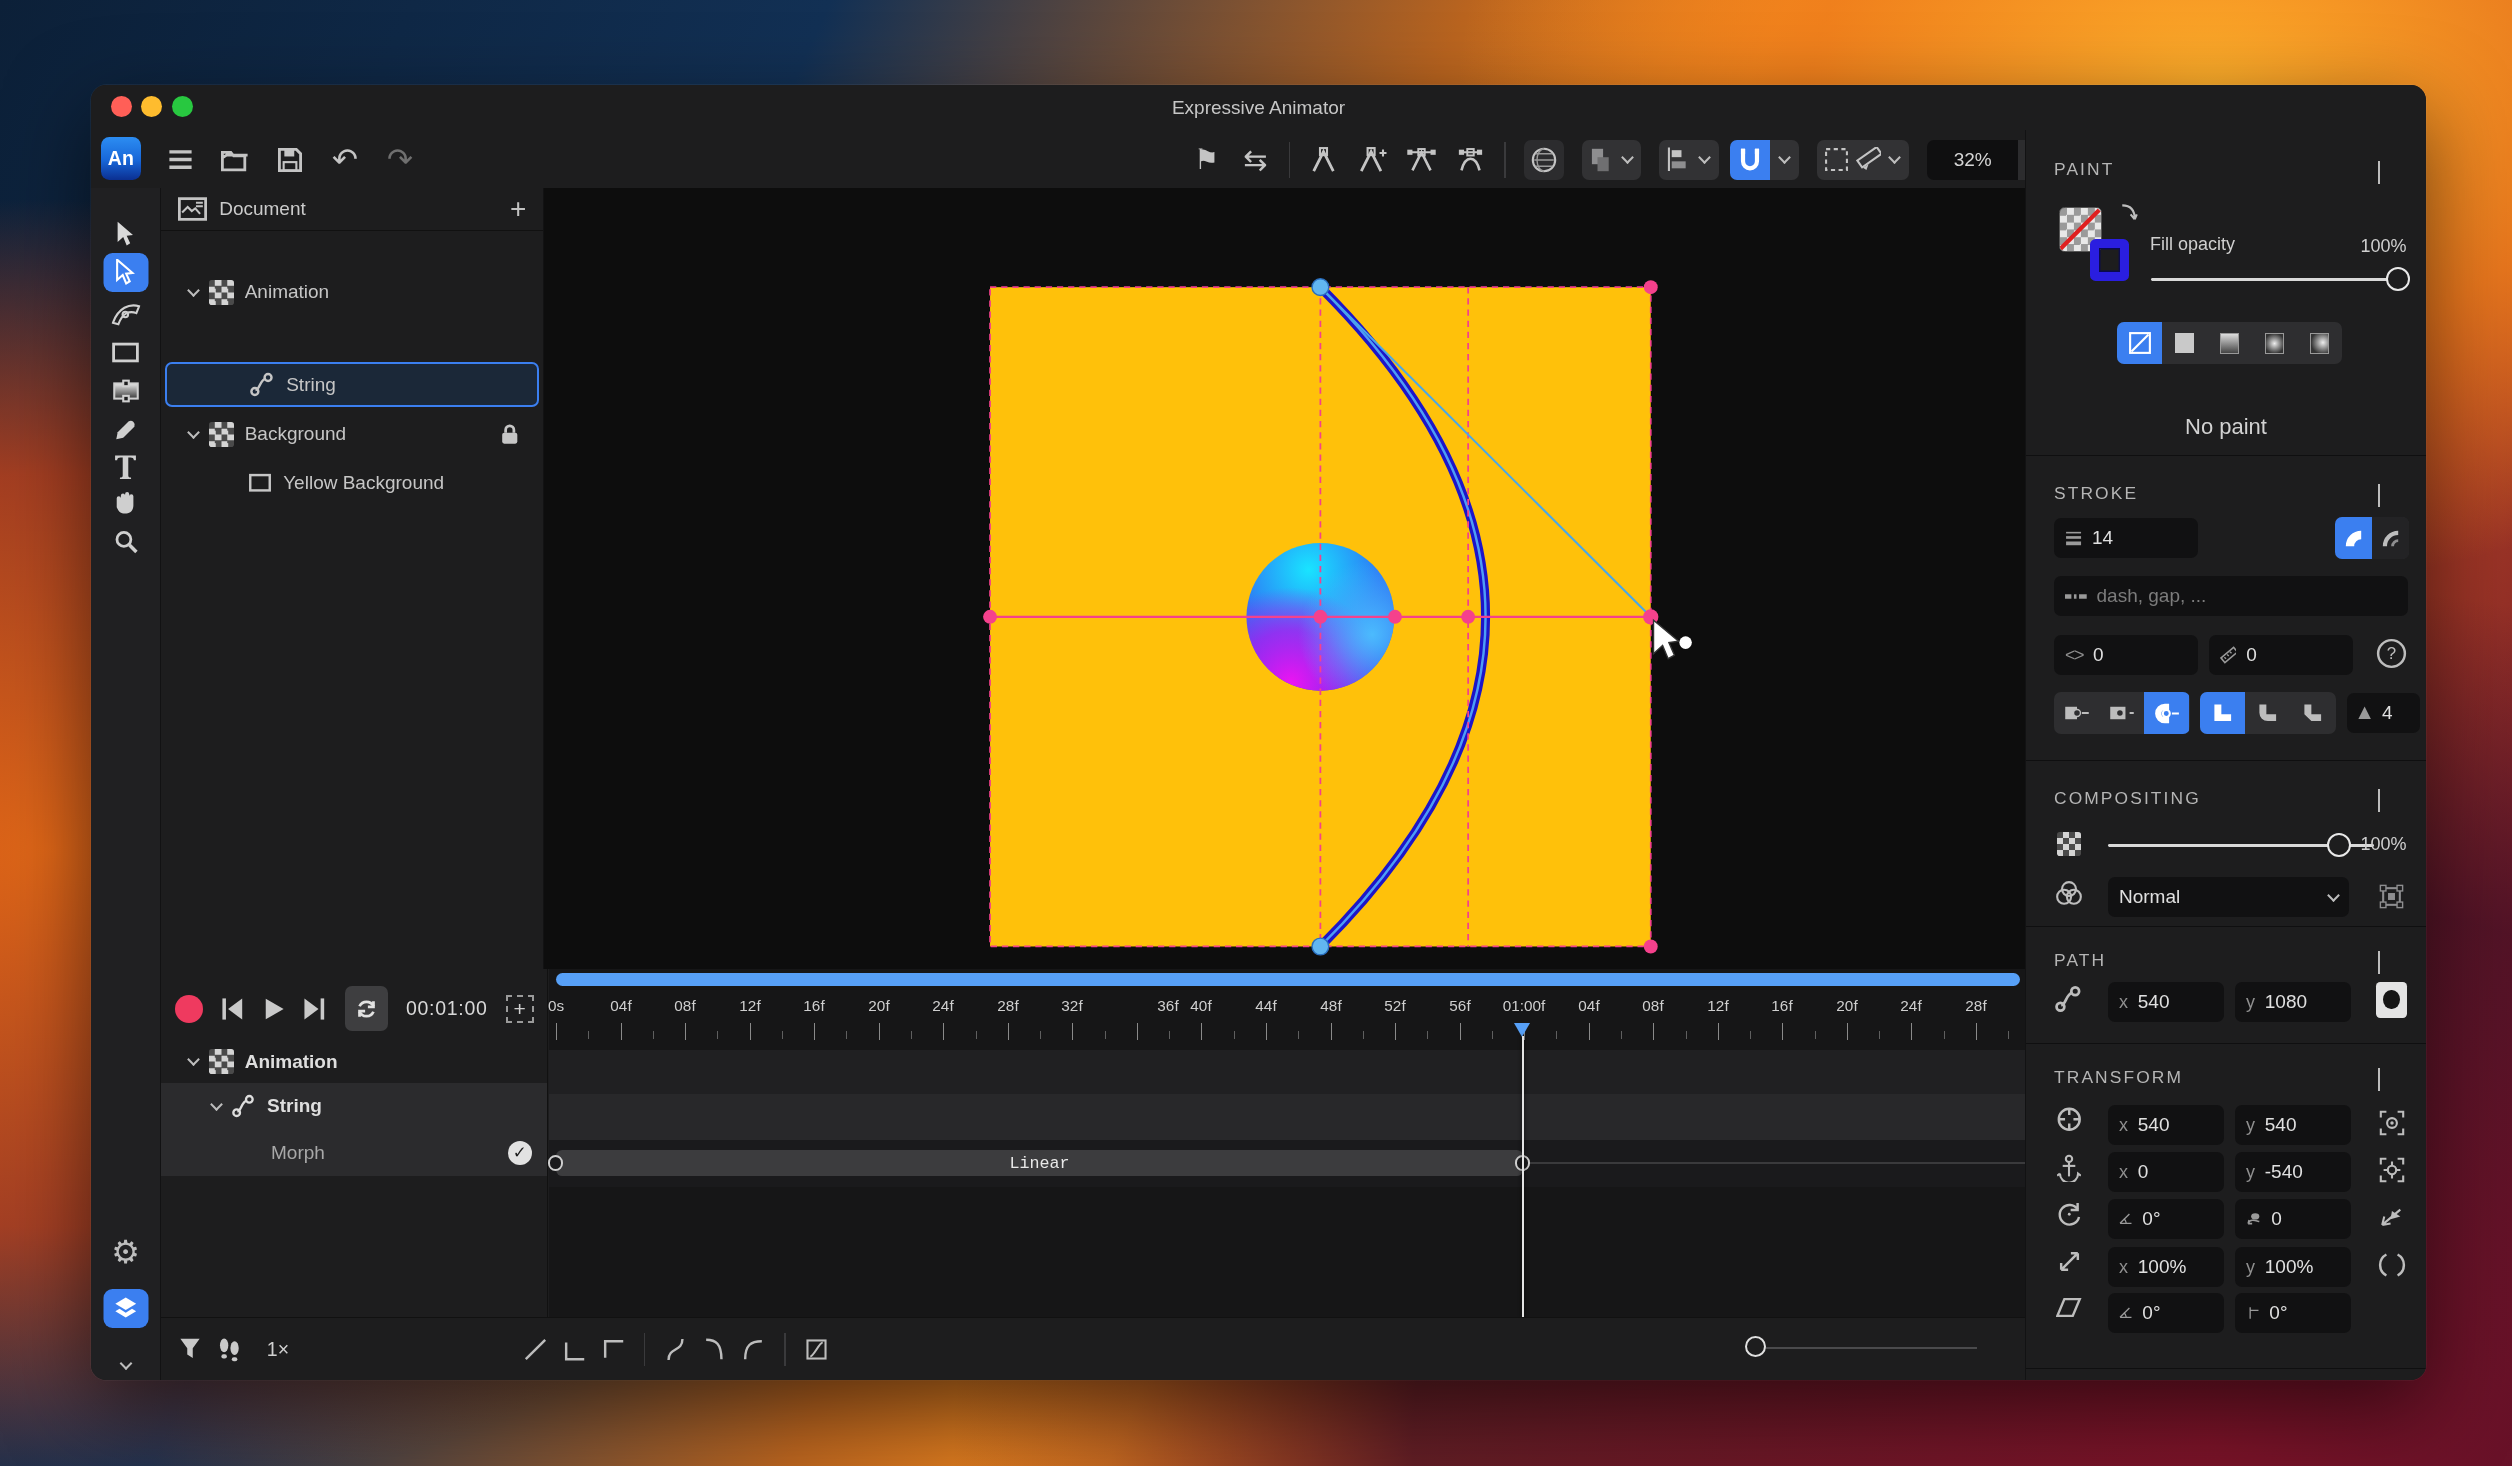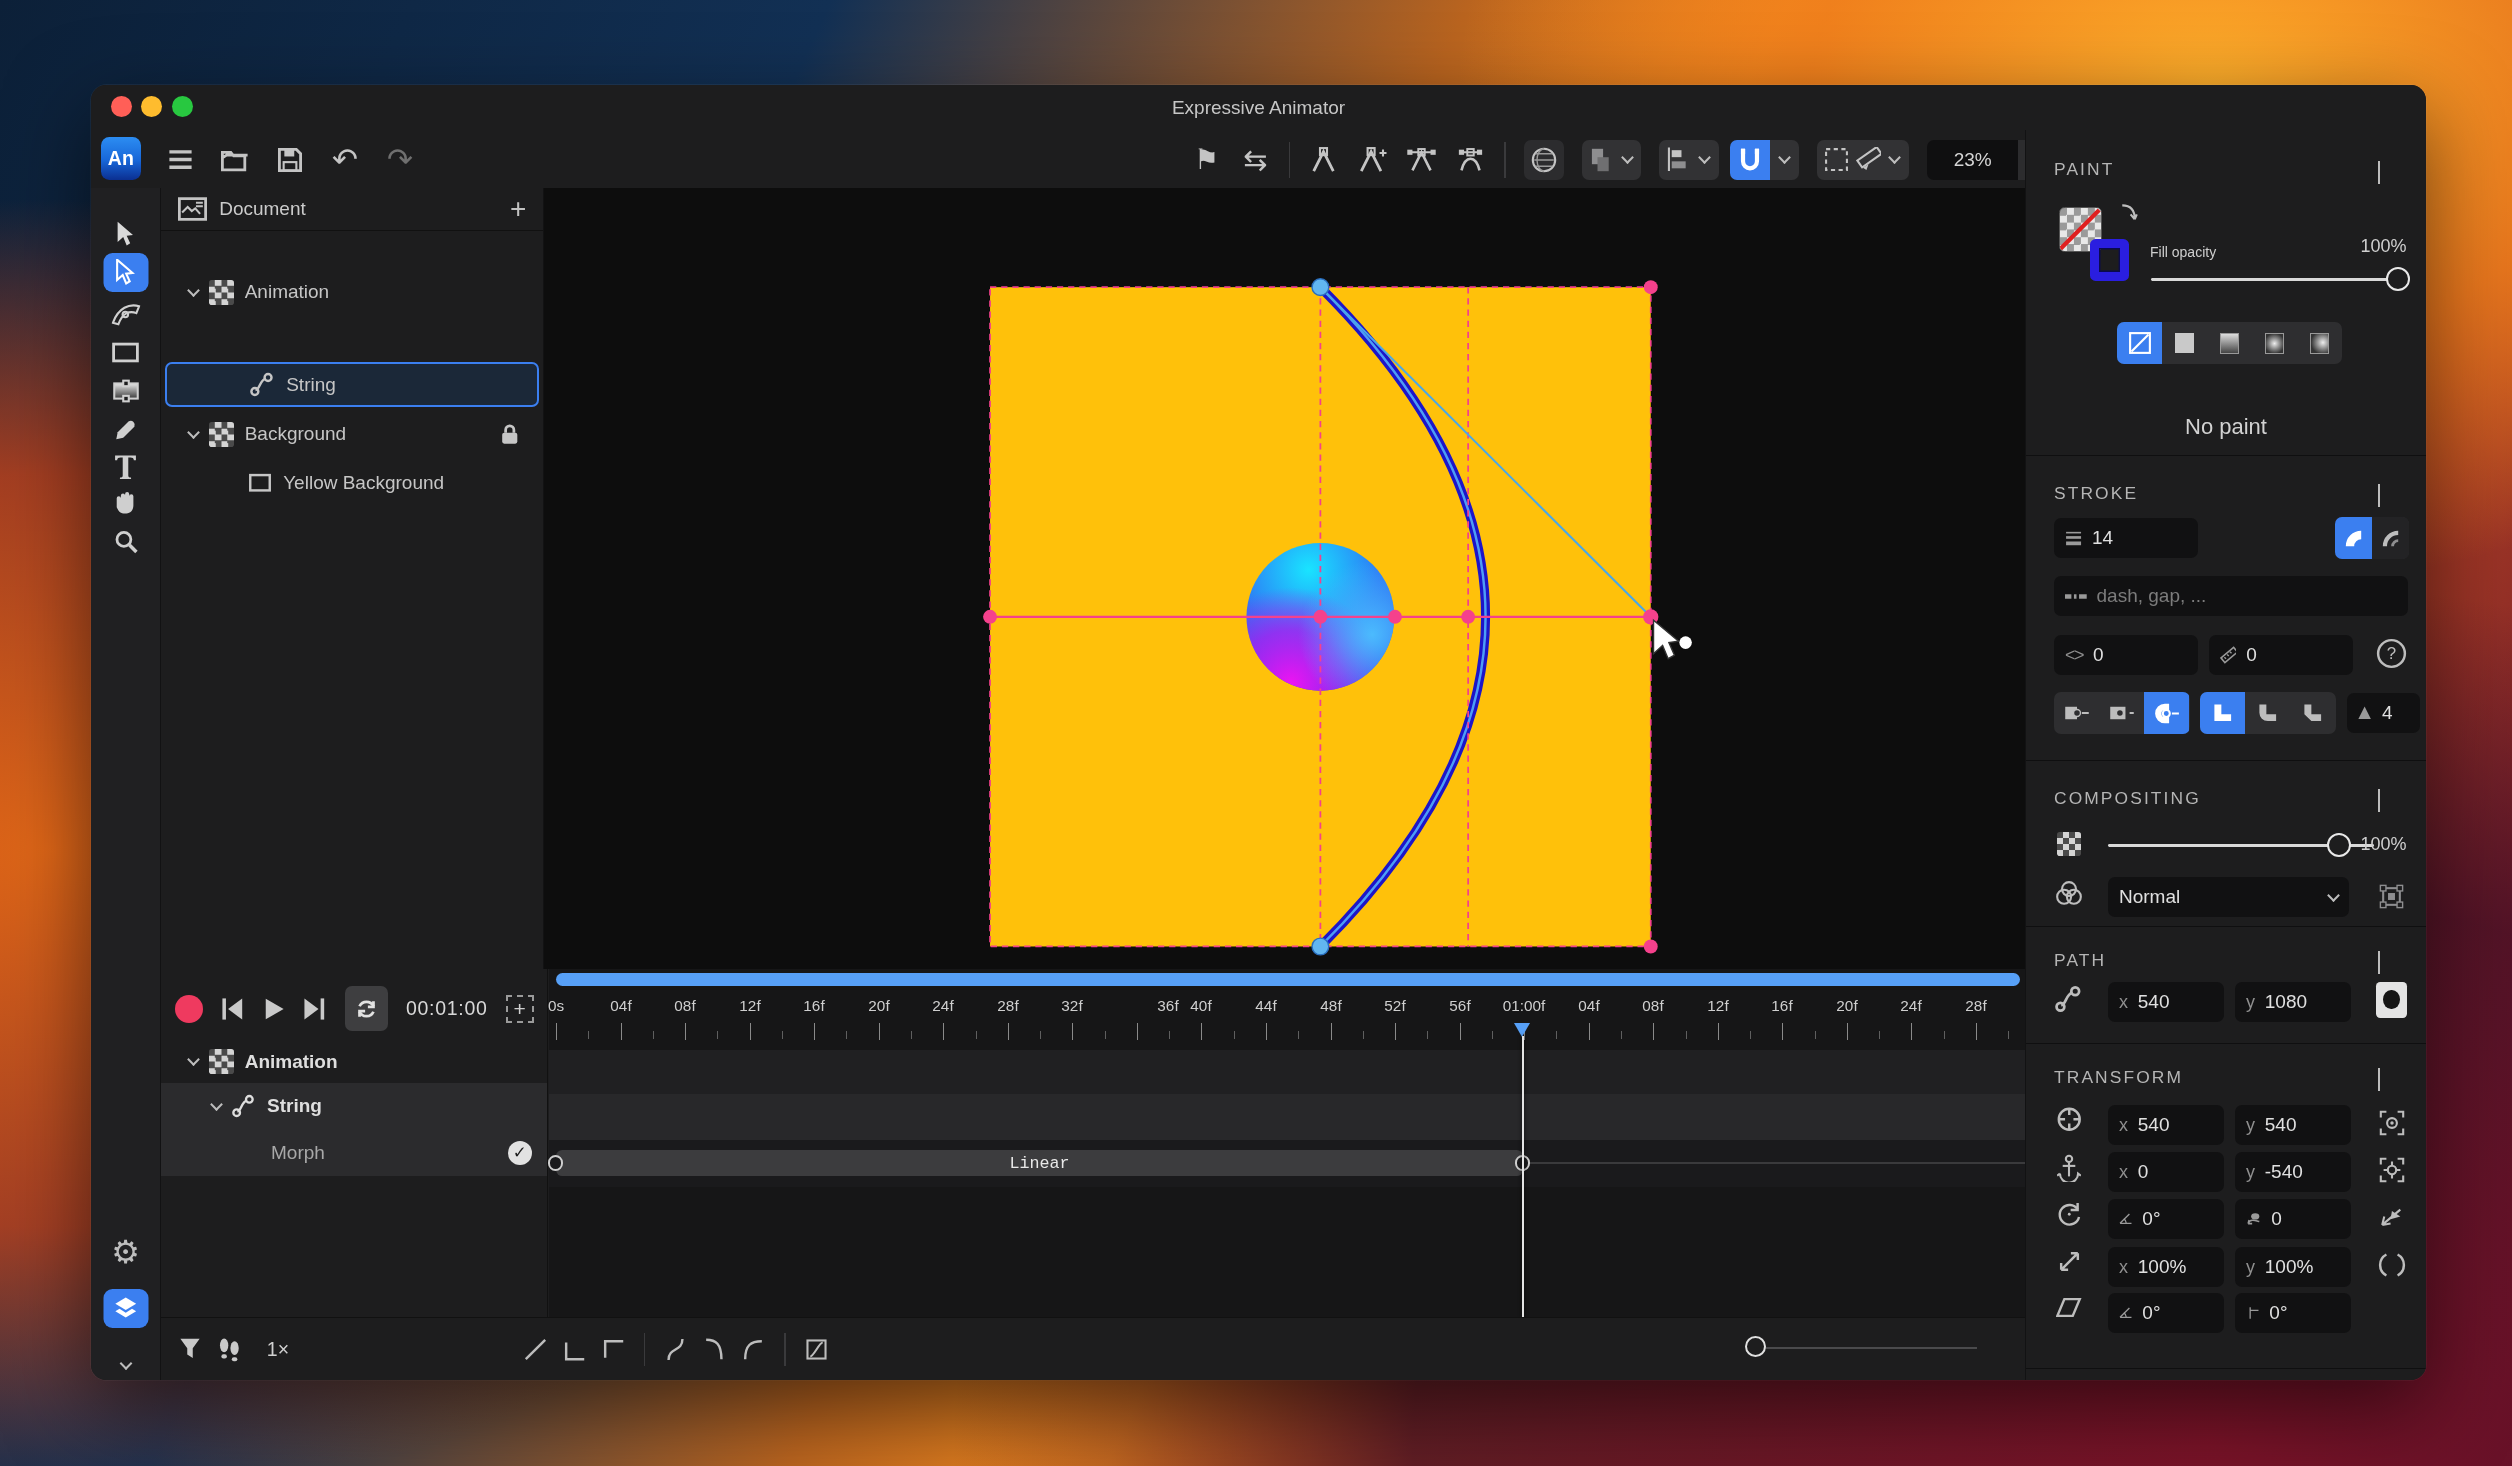--- a/index.html
+++ b/index.html
@@ -210,21 +210,21 @@
         <svg width="25" height="25" viewBox="0 0 36 36">
             <rect x="3" y="3" width="30" height="30" fill="none" stroke="#c4c4c4" stroke-width="3" stroke-dasharray="6 5"></rect>
           </svg>
         <svg width="25" height="25" viewBox="0 0 36 36">
             <rect x="4" y="10" width="34" height="12" transform="rotate(-35 18 18)" fill="none" stroke="#c4c4c4" stroke-width="3"></rect>
             <path d="M10 30 l8 -5 l-3 8 z" fill="#c4c4c4"></path>
           </svg>
         <span class="chev"></span>
       </span>
       <span class="zoom-box">
-        <span class="zoom-val">23%</span>
+        <span class="zoom-val">32%</span>
         <span class="zoom-chev">
             <span class="chev"></span>
           </span>
       </span>
     </div>
   </div>
 
   <div class="toolstrip">
     <span class="tool" style="top:28px">
       <svg width="21" height="26.5" viewBox="0 0 30 38">
@@ -603,21 +603,21 @@
       <div style="position:absolute;left:0;top:0;width:43px;height:45px;border-radius:5.6px;overflow:hidden;border:1.4px solid #555;background:conic-gradient(#e8e8e8 25%, #9a9a9a 0 50%, #e8e8e8 0 75%, #9a9a9a 0);background-size:34% 34%">
         <svg width="43" height="45" viewBox="0 0 62 64" style="position:absolute;left:-1.4px;top:-1.4px">
             <line x1="2" y1="60" x2="58" y2="4" stroke="#e02020" stroke-width="6"></line>
           </svg>
       </div>
       <div style="position:absolute;left:31px;top:32px;width:39px;height:42px;border-radius:5.6px;border:9px solid #2a1ee0;background:transparent;box-shadow:inset 0 0 0 1.4px #0a0a50"></div>
       <svg width="21" height="18" viewBox="0 0 30 26" style="position:absolute;left:59px;top:-2.8px">
           <path d="M4 22 C4 8 14 4 24 4 M24 4 l-7 -3 M24 4 l-7 6" stroke="#bdbdbd" stroke-width="3" fill="none" transform="rotate(90 15 13)"></path>
         </svg>
     </div>
-    <span style="position:absolute;left:124px;top:114px;font-size:14px;color:#cfcfcf">Fill opacity</span>
+    <span style="position:absolute;left:124px;top:104px;font-size:18px;color:#cfcfcf">Fill opacity</span>
     <span style="position:absolute;right:19.5px;top:106px;font-size:18px;color:#cfcfcf">100%</span>
     <div class="slider-track" style="left:125px;top:148px;width:244px"></div>
     <span class="slider-knob" style="left:360px;top:137px"></span>
     <div class="seg" style="left:91px;top:192px">
       <span class="cell on">
           <svg width="24" height="24" viewBox="0 0 34 34">
             <rect x="3" y="3" width="28" height="28" fill="none" stroke="#fff" stroke-width="3"></rect>
             <line x1="5" y1="29" x2="29" y2="5" stroke="#fff" stroke-width="3"></line>
           </svg>
         </span>

